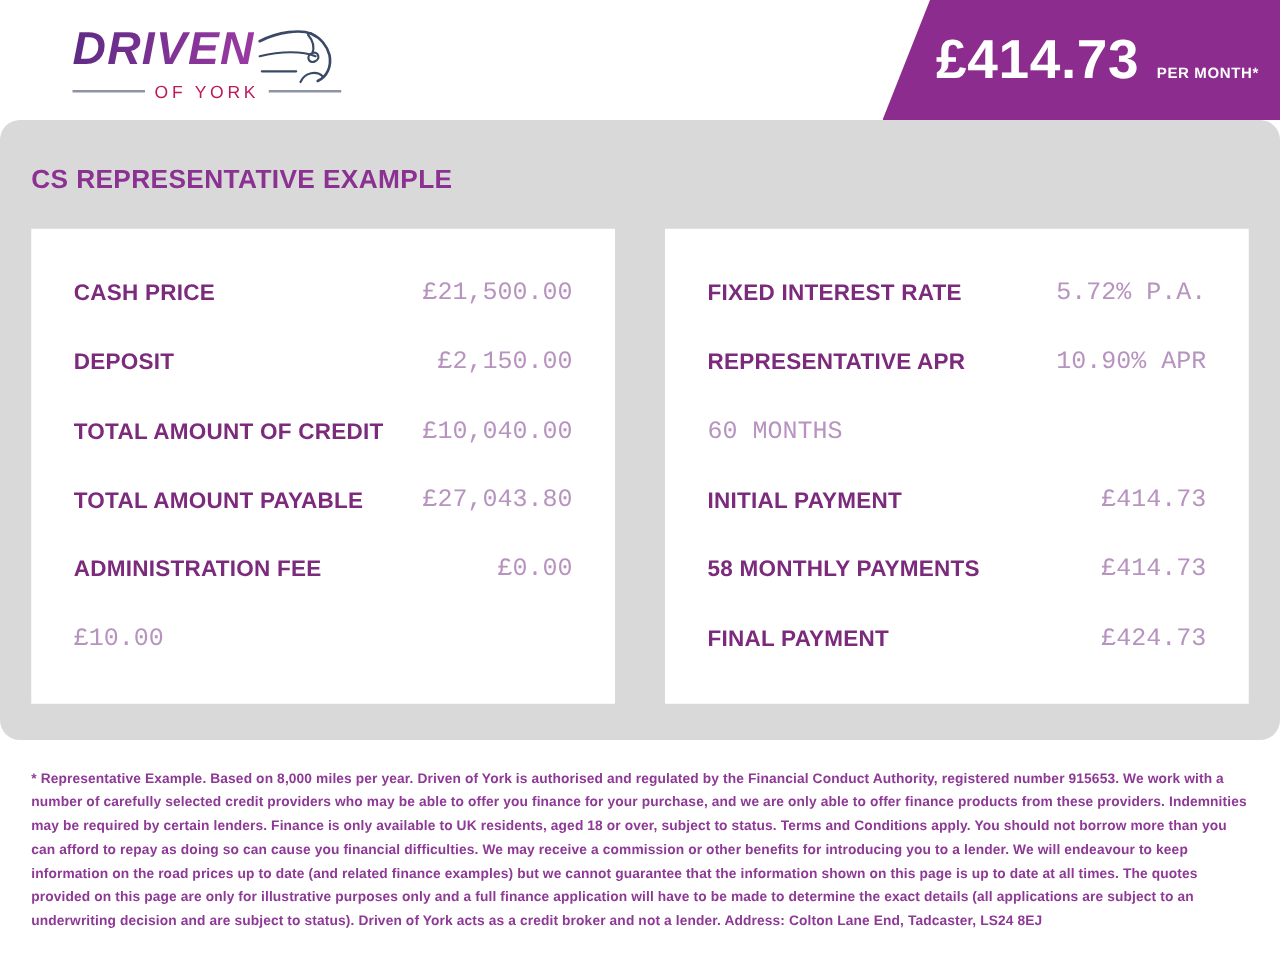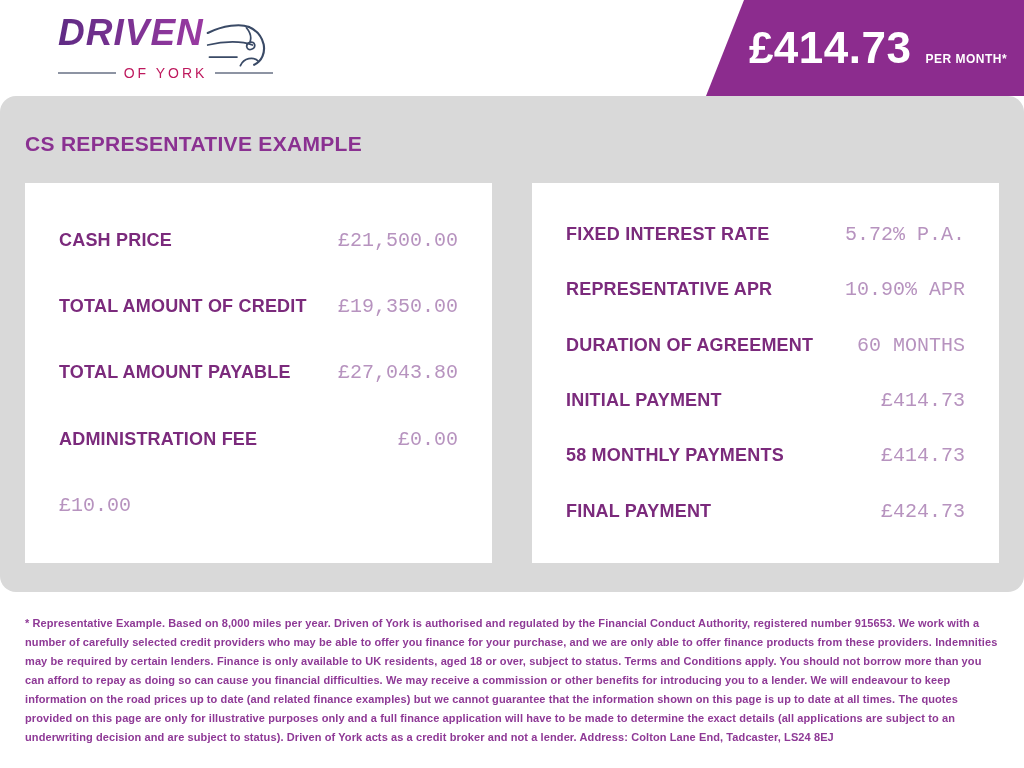--- a/index.html
+++ b/index.html
@@ -6,21 +6,21 @@
   body{
     width:1024px;height:768px;overflow:hidden;background:#ffffff;
     font-family:"Liberation Sans","DejaVu Sans",sans-serif;
     -webkit-font-smoothing:antialiased;
   }
   .page{position:relative;width:1024px;height:768px;}
 
   
   .header{position:relative;height:96px;background:#ffffff;}
   .logo{position:absolute;left:58px;top:14px;width:240px;}
-  .logo-top{display:flex;align-items:flex-start;}
+  .logo-top{display:flex;align-items:center;}
   .brand{
     font-size:37px;font-weight:bold;font-style:italic;
     color:#7b2f94;letter-spacing:1px;line-height:1;
     background:linear-gradient(90deg,#5f2b84,#9a3aa2);
     -webkit-background-clip:text;background-clip:text;-webkit-text-fill-color:transparent;
   }
   .car-svg{margin-left:2px;margin-bottom:-14px;}
   .logo-sub{display:flex;align-items:center;margin-top:4px;width:215px;}
   .logo-sub .rule{flex:1;height:2px;background:#8d94a3;}
   .logo-sub .subtext{
@@ -109,22 +109,26 @@
     <h1 class="title">CS REPRESENTATIVE EXAMPLE</h1>
 
     <div class="cards">
 
       <div class="card">
         <div class="row">
           <span class="label">CASH PRICE</span>
           <span class="value">£21,500.00</span>
         </div>
         <div class="row">
+          <span class="label">DEPOSIT</span>
+          <span class="value">£2,150.00</span>
+        </div>
+        <div class="row">
           <span class="label">TOTAL AMOUNT OF CREDIT</span>
-          <span class="value">£19,350.00</span>
+          <span class="value">£10,040.00</span>
         </div>
         <div class="row">
           <span class="label">TOTAL AMOUNT PAYABLE</span>
           <span class="value">£27,043.80</span>
         </div>
         <div class="row">
           <span class="label">ADMINISTRATION FEE</span>
           <span class="value">£0.00</span>
         </div>
         <div class="row">
@@ -135,21 +139,20 @@
       <div class="card">
         <div class="row">
           <span class="label">FIXED INTEREST RATE</span>
           <span class="value">5.72% P.A.</span>
         </div>
         <div class="row">
           <span class="label">REPRESENTATIVE APR</span>
           <span class="value">10.90% APR</span>
         </div>
         <div class="row">
-          <span class="label">DURATION OF AGREEMENT</span>
           <span class="value">60 MONTHS</span>
         </div>
         <div class="row">
           <span class="label">INITIAL PAYMENT</span>
           <span class="value">£414.73</span>
         </div>
         <div class="row">
           <span class="label">58 MONTHLY PAYMENTS</span>
           <span class="value">£414.73</span>
         </div>

